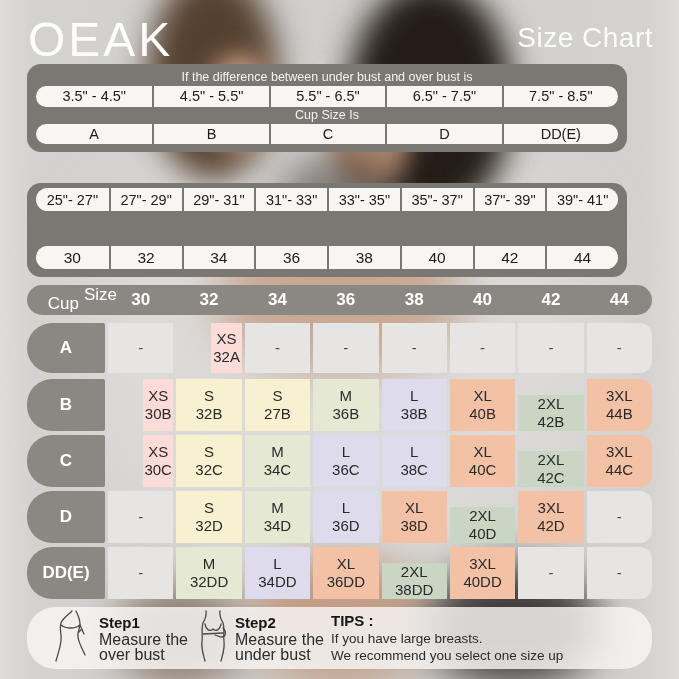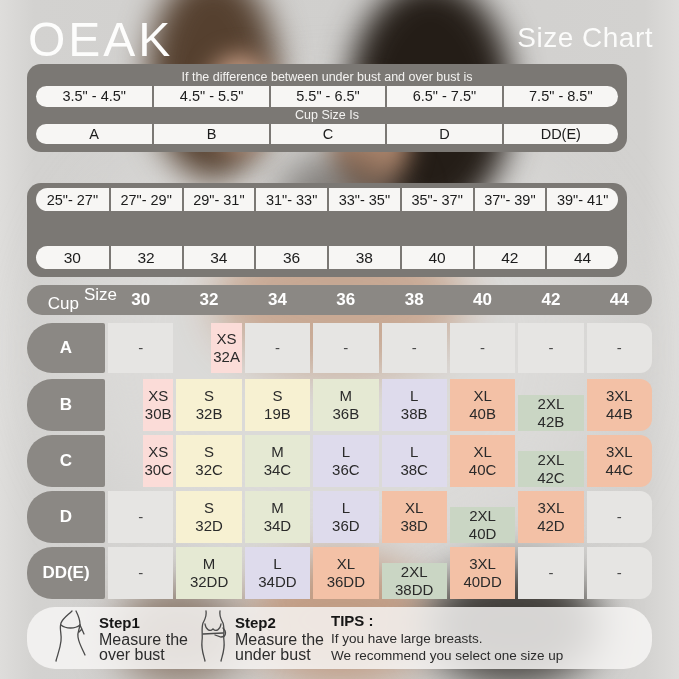--- a/index.html
+++ b/index.html
@@ -209,21 +209,21 @@
         <div class="cell t-pink">
             <span>XS</span>
             <span>30B</span>
           </div>
         <div class="cell t-cream">
             <span>S</span>
             <span>32B</span>
           </div>
         <div class="cell t-cream">
             <span>S</span>
-            <span>19B</span>
+            <span>27B</span>
           </div>
         <div class="cell t-sage">
             <span>M</span>
             <span>36B</span>
           </div>
         <div class="cell t-lavender">
             <span>L</span>
             <span>38B</span>
           </div>
         <div class="cell t-salmon">

